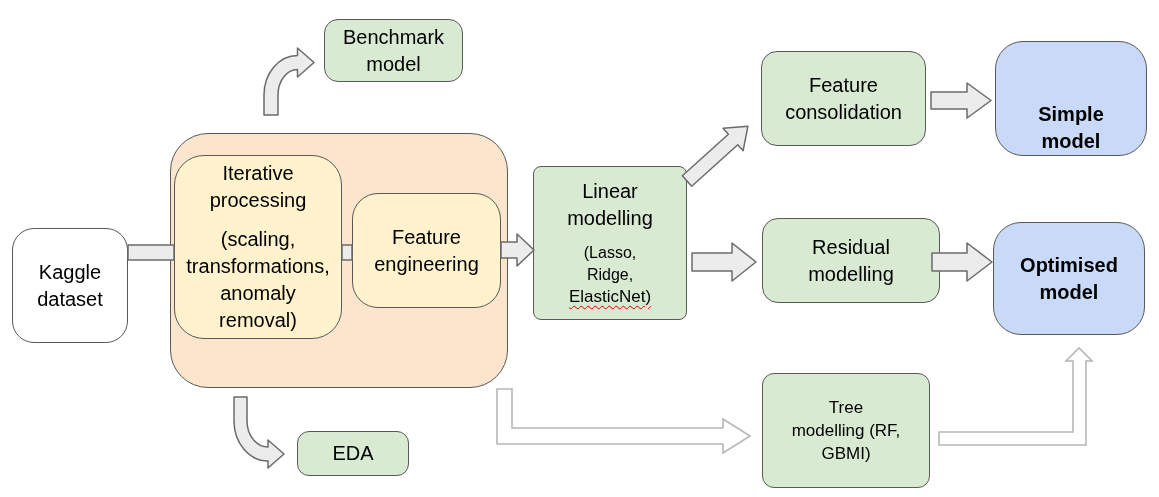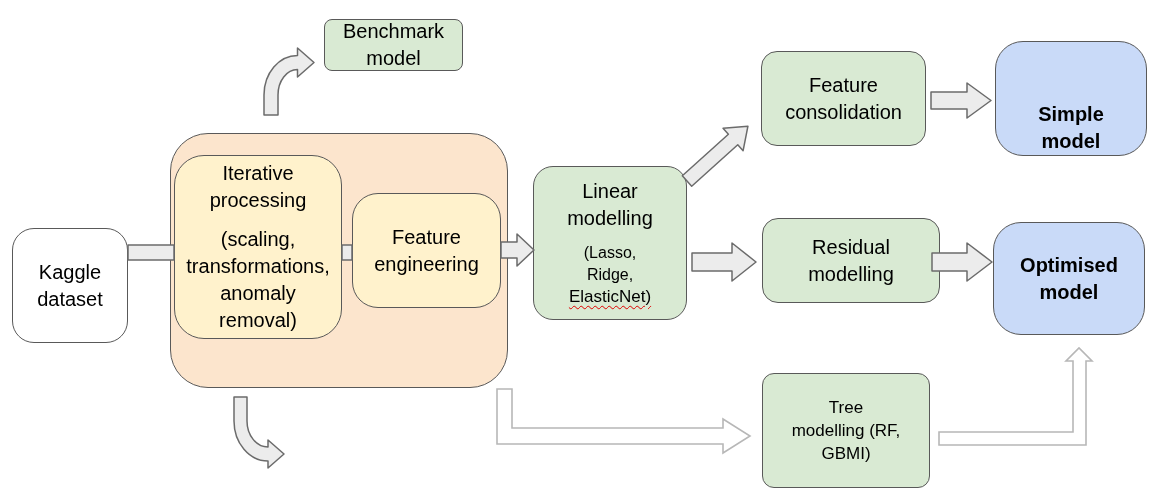--- a/index.html
+++ b/index.html
@@ -69,27 +69,30 @@
 transformations,
 anomaly
 removal)</span>
   </div>
 
   <div class="node fill-yellow" style="left:352px;top:193px;width:149px;height:115px;border-radius:26px;">
     <span class="lbl">Feature
 engineering</span>
   </div>
 
-  <div class="node fill-green" style="left:324px;top:19px;width:139px;height:52px;border-radius:8px;">
+  <div class="node fill-green" style="left:324px;top:19px;width:139px;height:63px;border-radius:14px;">
     <span class="lbl">Benchmark
 model</span>
   </div>
 
+  <div class="node fill-green" style="left:297px;top:431px;width:112px;height:45px;border-radius:12px;">
+    <span class="lbl">EDA</span>
+  </div>
 
-  <div class="node fill-green" style="left:533px;top:166px;width:154px;height:154px;border-radius:20px;">
+  <div class="node fill-green" style="left:533px;top:166px;width:154px;height:154px;border-radius:8px;">
     <span class="lbl">Linear
 modelling</span>
     <span class="sub2">(Lasso,
 Ridge,</span>
     <span class="sub2-flag">ElasticNet)</span>
   </div>
 
   <div class="node fill-green" style="left:761px;top:51px;width:165px;height:95px;border-radius:16px;">
     <span class="lbl">Feature
 consolidation</span>

